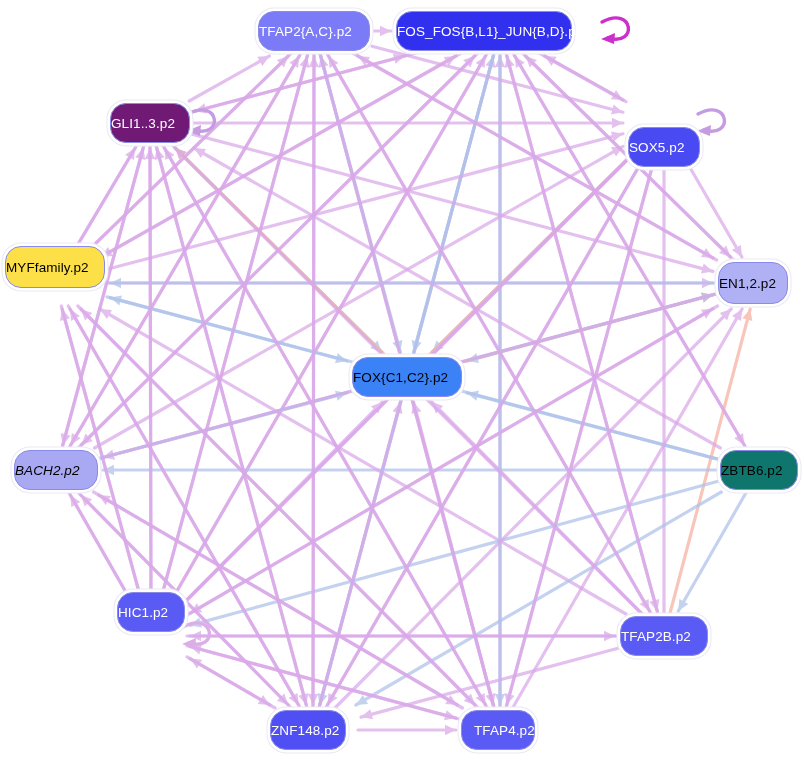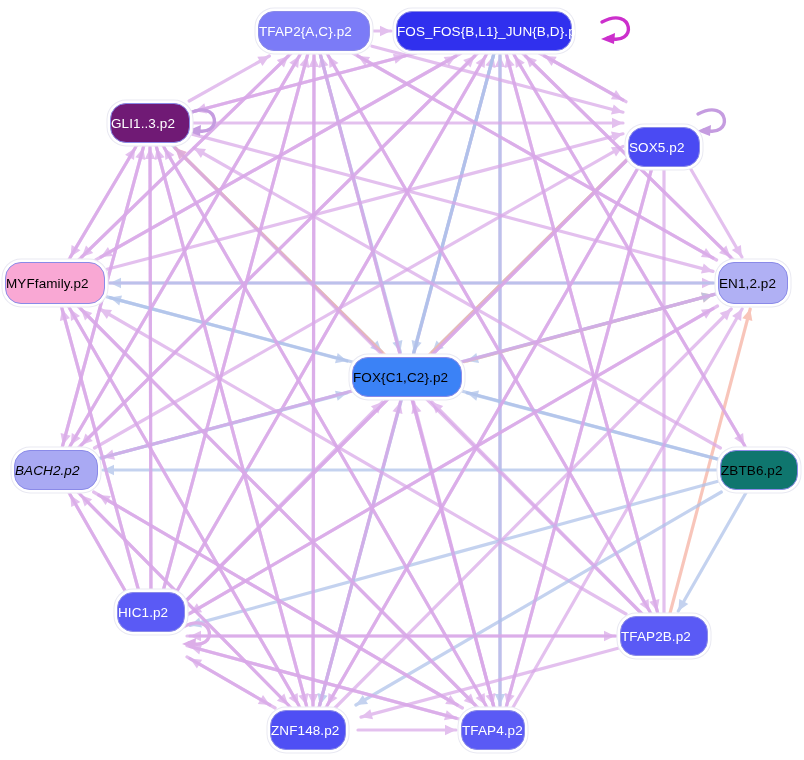--- a/index.html
+++ b/index.html
@@ -497,21 +497,21 @@
       </div>
       <div class="node" style="left: 396px; top: 11px; width: 176px; height: 40px; background: rgb(48, 48, 238); color: rgb(255, 255, 255); border: 1px solid rgb(138, 138, 232);">
         <span>FOS_FOS{B,L1}_JUN{B,D}.p2</span>
       </div>
       <div class="node" style="left: 110px; top: 103px; width: 80px; height: 40px; background: #701a75; color: rgb(255, 255, 255); border: 1px solid rgb(138, 138, 232);">
         <span>GLI1..3.p2</span>
       </div>
       <div class="node" style="left: 628px; top: 103px; width: 72px; height: 40px; background: rgb(74, 74, 243); color: rgb(255, 255, 255); border: 1px solid rgb(138, 138, 232); margin-top: 24px;">
         <span>SOX5.p2</span>
       </div>
-      <div class="node" style="left: 5px; top: 262px; width: 100px; height: 42px; background: #f9a8d4; color: rgb(0, 0, 0); border: 1px solid rgb(138, 138, 232);">
+      <div class="node" style="left: 5px; top: 246px; width: 100px; height: 42px; background: #fde047; color: rgb(0, 0, 0); border: 1px solid rgb(138, 138, 232);">
         <span>MYFfamily.p2</span>
       </div>
       <div class="node" style="left: 718px; top: 262px; width: 70px; height: 42px; background: rgb(176, 176, 244); color: rgb(0, 0, 0); border: 1px solid rgb(138, 138, 232);">
         <span>EN1,2.p2</span>
       </div>
       <div class="node" style="left: 352px; top: 357px; width: 110px; height: 40px; background: #3b82f6; color: rgb(0, 0, 0); border: 1px solid rgb(138, 138, 232);">
         <span>FOX{C1,C2}.p2</span>
       </div>
       <div class="node" style="left: 14px; top: 450px; width: 84px; height: 40px; background: rgb(169, 169, 243); color: rgb(0, 0, 0); border: 1px solid rgb(138, 138, 232); font-style: italic;">
         <span>BACH2.p2</span>
@@ -521,17 +521,17 @@
       </div>
       <div class="node" style="left: 117px; top: 592px; width: 68px; height: 40px; background: rgb(90, 90, 245); color: rgb(255, 255, 255); border: 1px solid rgb(138, 138, 232);">
         <span>HIC1.p2</span>
       </div>
       <div class="node" style="left: 620px; top: 616px; width: 88px; height: 40px; background: rgb(90, 90, 245); color: rgb(255, 255, 255); border: 1px solid rgb(138, 138, 232);">
         <span>TFAP2B.p2</span>
       </div>
       <div class="node" style="left: 270px; top: 710px; width: 76px; height: 40px; background: rgb(79, 79, 244); color: rgb(255, 255, 255); border: 1px solid rgb(138, 138, 232);">
         <span>ZNF148.p2</span>
       </div>
-      <div class="node" style="left: 461px; top: 710px; width: 64px; height: 40px; background: rgb(90, 90, 245); color: rgb(255, 255, 255); border: 1px solid rgb(138, 138, 232);">
+      <div class="node" style="left: 461px; top: 710px; width: 74px; height: 40px; background: rgb(90, 90, 245); color: rgb(255, 255, 255); border: 1px solid rgb(138, 138, 232); padding-left: 12px;">
         <span>TFAP4.p2</span>
       </div>
     </div>
 </div>
 
 </body></html>

